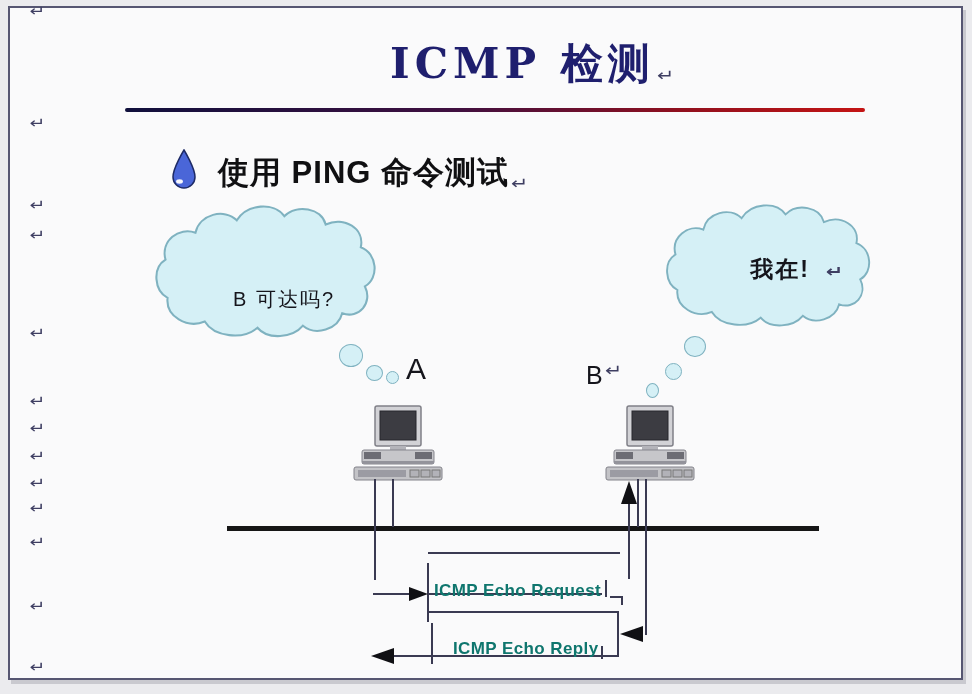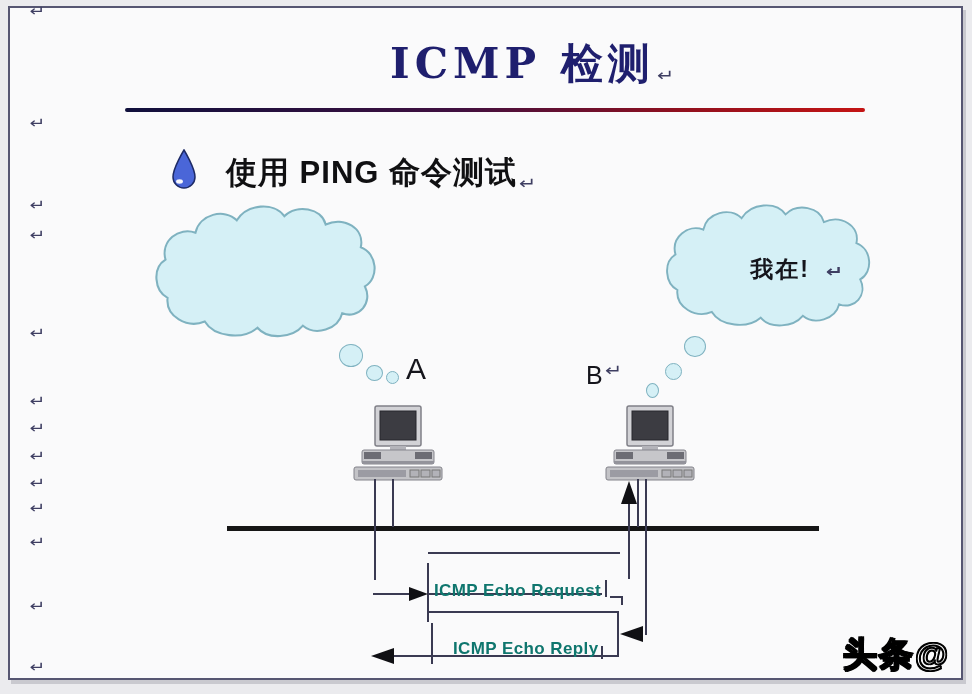--- a/index.html
+++ b/index.html
@@ -32,21 +32,21 @@
   .ret{
     color:#3e3e62;font-size:16px;margin-left:4px;line-height:20px;
     transform:scaleX(1.3);display:inline-block;
   }
   .rule{
     position:absolute;left:115px;top:100px;width:740px;height:4px;border-radius:2px;
     background:linear-gradient(90deg,var(--rule_start,#10103c) 0%,#401040 45%,#90101e 75%,var(--rule_end,#c41414) 100%);
   }
   
   .drop{position:absolute;left:160px;top:141px;}
-  .bullet-row{position:absolute;left:216px;top:144px;display:flex;align-items:flex-end;}
+  .bullet-row{position:absolute;left:208px;top:144px;display:flex;align-items:flex-end;}
   .bullet-text{font-size:31px;font-weight:700;letter-spacing:1px;color:#101012;}
   
   .cloud-svg{position:absolute;}
   .cloud-text{
     position:absolute;font-size:20px;color:#15151c;letter-spacing:2px;
     text-align:center;font-weight:500;
   }
   .bubble{
     position:absolute;border-radius:50%;
     background:var(--cloud_fill,#d5f0f6);
@@ -107,20 +107,21 @@
     <span class="bullet-text">使用 PING 命令测试</span>
     <span class="ret">↵</span>
   </div>
 
   <svg class="cloud-svg" style="left:140px;top:190px;" width="248" height="150" viewBox="0 0 240 140">
     <path d="M53,117 C36,124 15,112 17,94 C4,87 2,65 15,57 C10,39 28,25 44,31
              C48,13 72,7 84,19 C94,3 120,1 130,15 C142,3 166,7 170,23
              C188,15 208,27 204,45 C220,51 222,75 208,83 C216,99 202,115 186,109
              C182,125 160,131 148,121 C138,133 114,135 104,123 C90,135 62,132 53,117 Z" fill="#d5f0f6" stroke="#7fb2c0" stroke-width="2"></path>
   </svg>
+  <div class="cloud-text" style="left:188px;top:278px;width:172px;">B 可达吗?</div>
   <span class="bubble" style="left:329px;top:336px;width:24px;height:23px;"></span>
   <span class="bubble" style="left:356px;top:357px;width:17px;height:16px;"></span>
   <span class="bubble" style="left:376px;top:363px;width:13px;height:13px;"></span>
 
   <svg class="cloud-svg" style="left:648px;top:192px;" width="236" height="134" viewBox="0 0 240 140">
     <path d="M53,117 C36,124 15,112 17,94 C4,87 2,65 15,57 C10,39 28,25 44,31
              C48,13 72,7 84,19 C94,3 120,1 130,15 C142,3 166,7 170,23
              C188,15 208,27 204,45 C220,51 222,75 208,83 C216,99 202,115 186,109
              C182,125 160,131 148,121 C138,133 114,135 104,123 C90,135 62,132 53,117 Z" fill="#d5f0f6" stroke="#7fb2c0" stroke-width="2"></path>
   </svg>
@@ -192,15 +193,14 @@
 
   <div class="ln" style="left:418px;top:603px;width:191px;height:2px;"></div>
   <div class="ln" style="left:607px;top:603px;width:2px;height:46px;"></div>
   <div class="ln" style="left:421px;top:615px;width:2px;height:41px;"></div>
   <div class="ln" style="left:379px;top:647px;width:230px;height:2px;"></div>
   <div class="arrow arrow-left" style="left:361px;top:640px;"></div>
   <div class="arrow arrow-left" style="left:610px;top:618px;"></div>
   <div class="ln" style="left:591px;top:638px;width:2px;height:13px;"></div>
   <div class="msg-label" style="left:430px;top:631px;margin-left:13px;">ICMP Echo Reply</div>
 
-  <div class="watermark">头条@</div>
 
 </div>
 
 </body></html>

